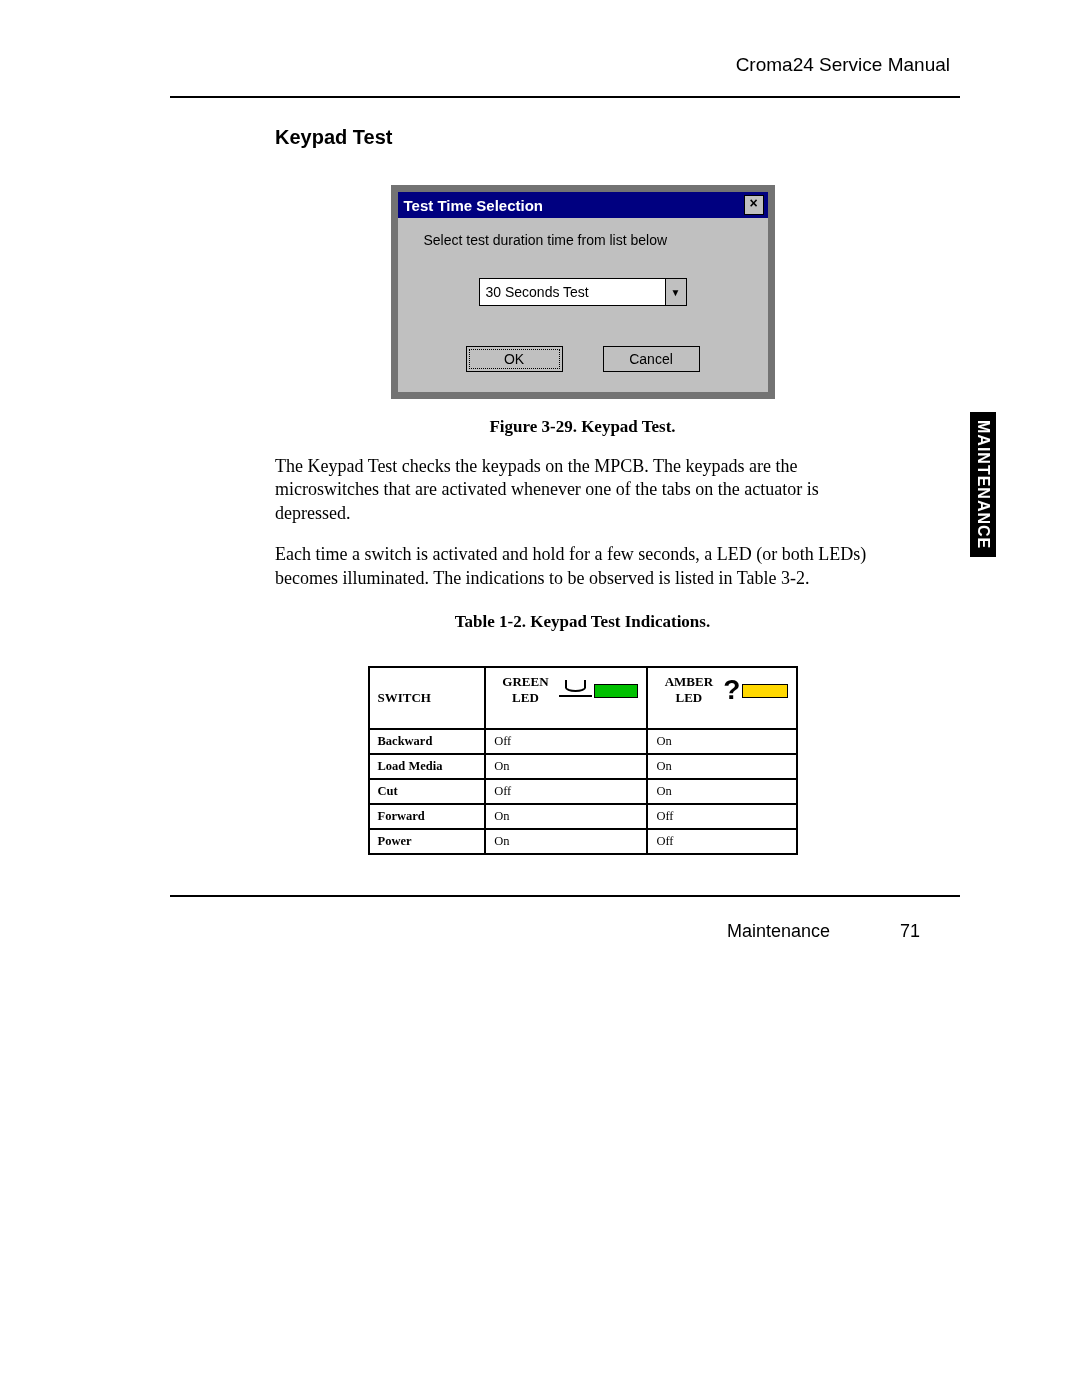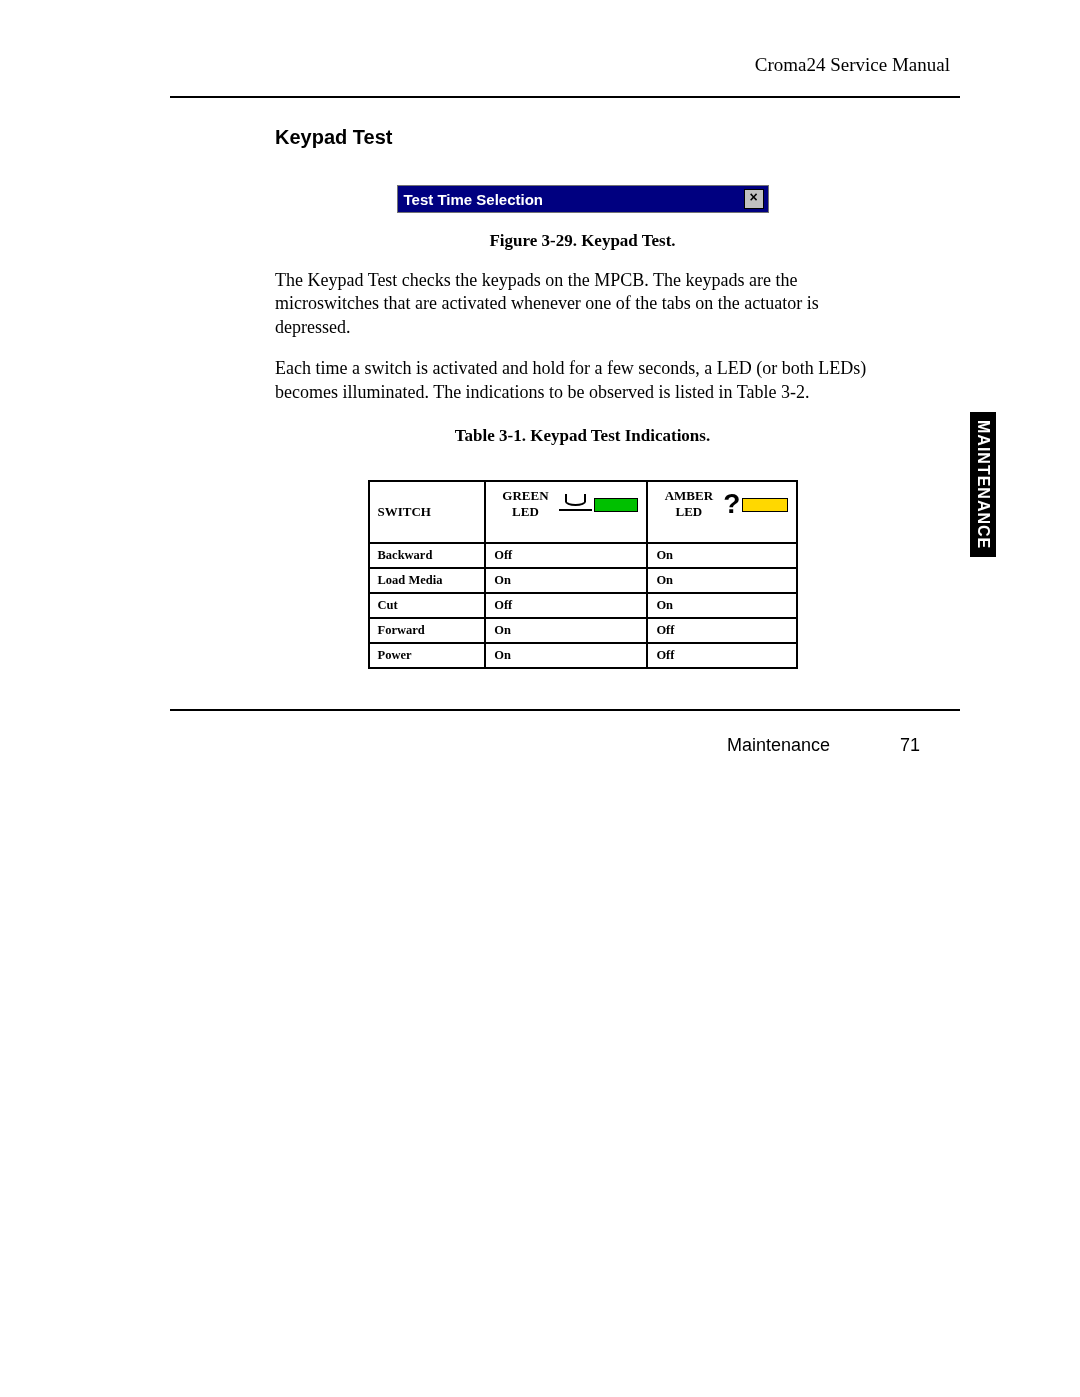--- a/index.html
+++ b/index.html
@@ -9,21 +9,21 @@
     color: #000;
     width: 1080px;
     height: 1397px;
     position: relative;
   }
   .page {
     padding: 54px 120px 40px 170px;
     position: relative;
   }
   .header-title {
-    font-family: Liberation Serif, serif;
+    font-family: Liberation Sans, sans-serif;
     font-size: 19px;
     text-align: right;
     padding-right: 10px;
     margin-bottom: 20px;
   }
   .top-rule {
     border: none;
     border-top: 2px solid #000;
     margin: 0 0 28px 0;
   }
@@ -35,21 +35,21 @@
     font-family: Liberation Sans, sans-serif;
     font-weight: bold;
     font-size: 20px;
     margin: 0 0 36px 0;
   }
   
   .dialog-wrap {
     margin: 0 auto 18px auto;
     width: 370px;
     background: #c0c0c0;
-    border: 1px solid #737373;
+    border: 7px solid #737373;
   }
   .dlg-titlebar {
     background: #000080;
     color: #fff;
     font-family: Arial, Helvetica, sans-serif;
     font-size: 15px;
     font-weight: bold;
     padding: 3px 4px 3px 6px;
     display: flex;
     align-items: center;
@@ -204,21 +204,21 @@
     font-weight: bold;
     line-height: 22px;
   }
   .amber-led-bar {
     width: 52px; height: 12px;
     background: #ffd800;
     border: 1px solid #000;
     margin-top: 2px;
   }
   .row-bold td:first-child { font-weight: bold; border-radius: 9px; }
-  .row-bold td { font-weight: bold; font-size:12.5px; }
+  .row-bold td { font-weight: normal; font-size:12.5px; }
   .bottom-rule {
     border: none;
     border-top: 2px solid #000;
     margin: 40px 0 24px 0;
   }
   .footer {
     font-family: Arial, Helvetica, sans-serif;
     font-size: 18px;
     display: flex;
     justify-content: flex-end;
@@ -234,28 +234,39 @@
   <hr class="top-rule">
 
   <div class="content-col">
     <h1 class="main-heading">Keypad Test</h1>
 
     <div class="dialog-wrap">
       <div class="dlg-titlebar">
         <span>Test Time Selection</span>
         <span class="dlg-close">×</span>
       </div>
+      <div class="dlg-body">
+        <div class="dlg-instr">Select test duration time from list below</div>
+        <div class="dlg-select">
+          <span>30 Seconds Test</span>
+          <span class="dlg-select-btn">▼</span>
+        </div>
+        <div class="dlg-buttons">
+          <div class="dlg-btn default">OK</div>
+          <div class="dlg-btn">Cancel</div>
+        </div>
+      </div>
     </div>
 
     <div class="figure-caption">Figure 3-29.  Keypad Test.</div>
 
     <p class="para">The Keypad Test checks the keypads on the MPCB. The keypads are the microswitches that are activated whenever one of the tabs on the actuator is depressed.</p>
     <p class="para">Each time a switch is activated and hold for a few seconds, a LED (or both LEDs) becomes illuminated. The indications to be observed is listed in Table 3-2.</p>
 
-    <div class="table-caption">Table 3-1.   Keypad Test Indications.</div>
+    <div class="table-caption">Table 1-2.   Keypad Test Indications.</div>
 
     <table class="tbl">
       <tbody>
           <tr>
         <th class="sw-col">
           <div class="hdr-inner" style="padding:18px 0;">
             <span>SWITCH</span>
           </div>
         </th>
         <th class="led-col">

